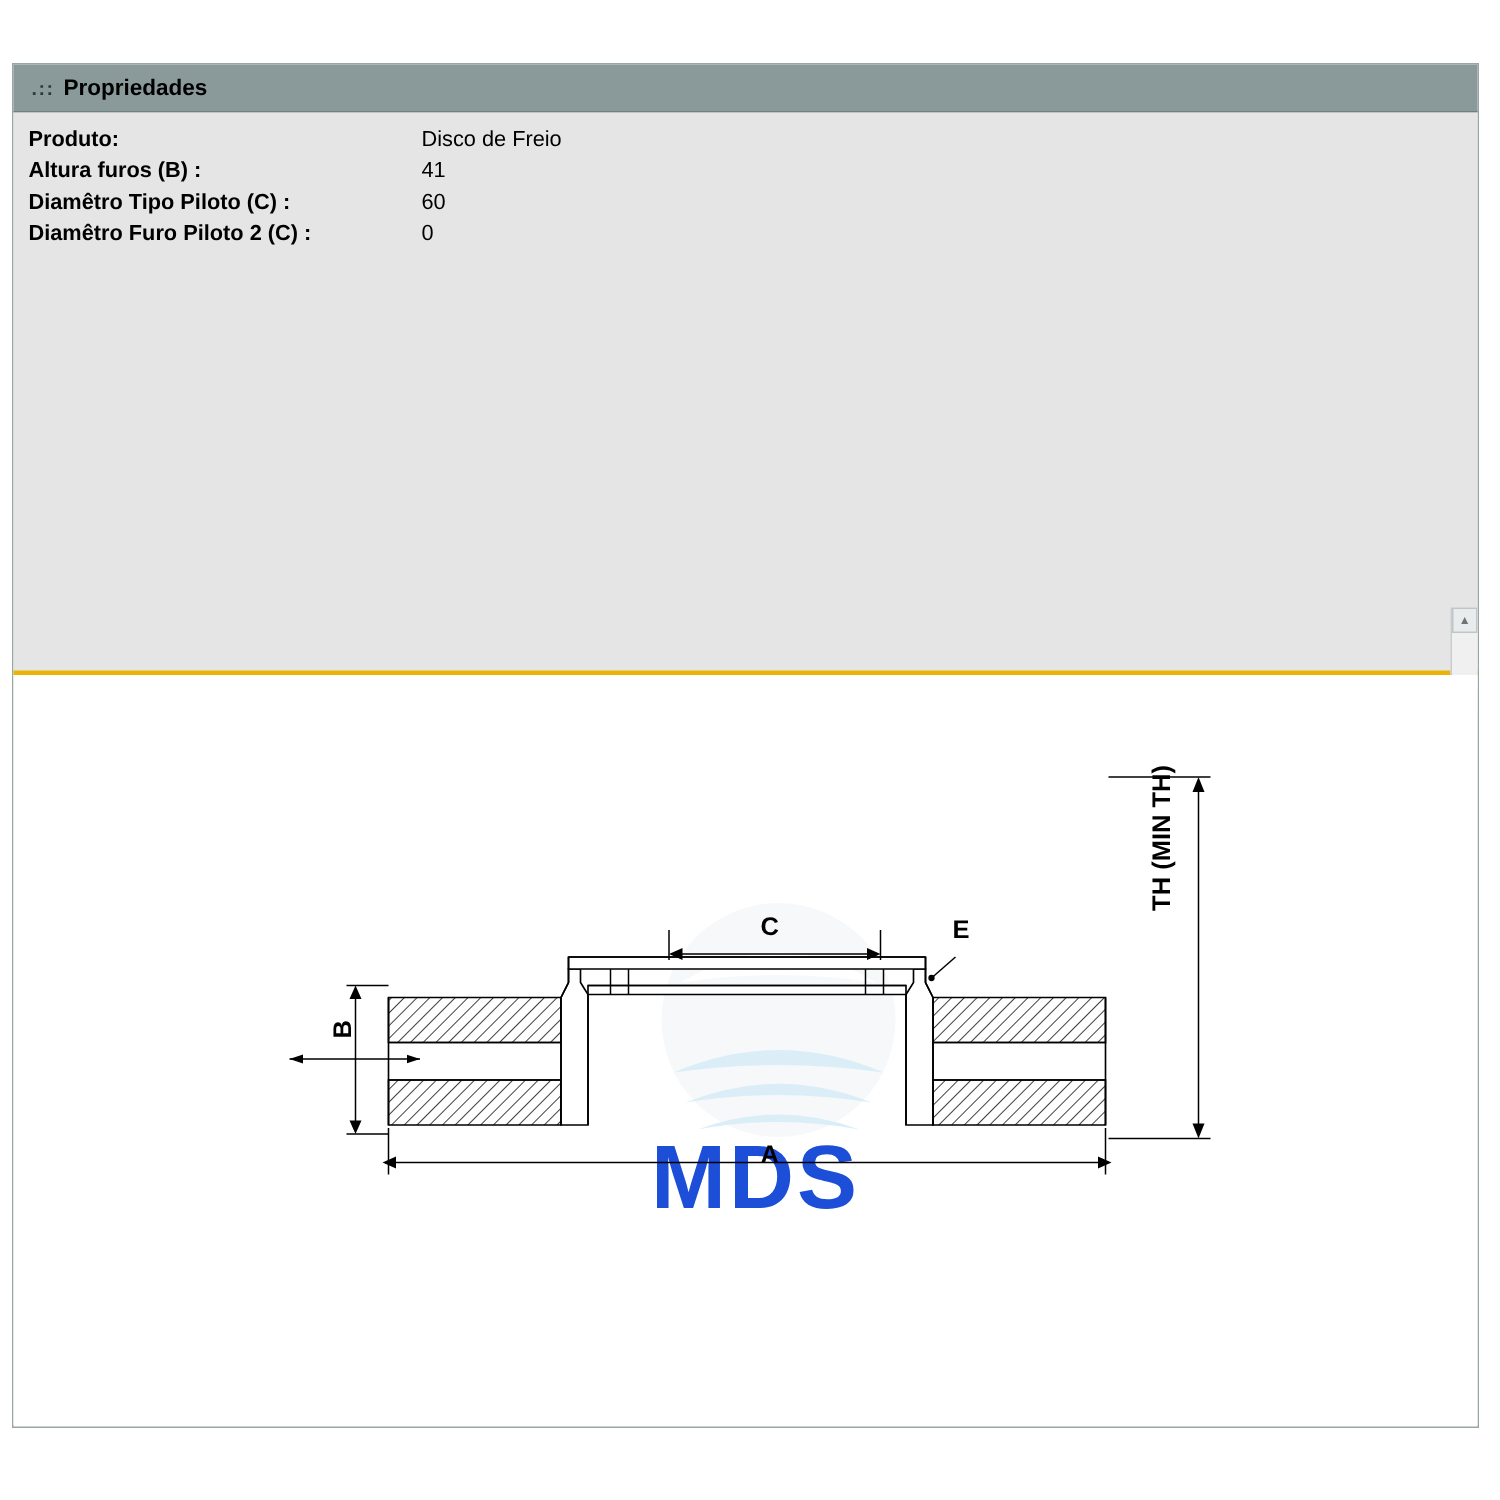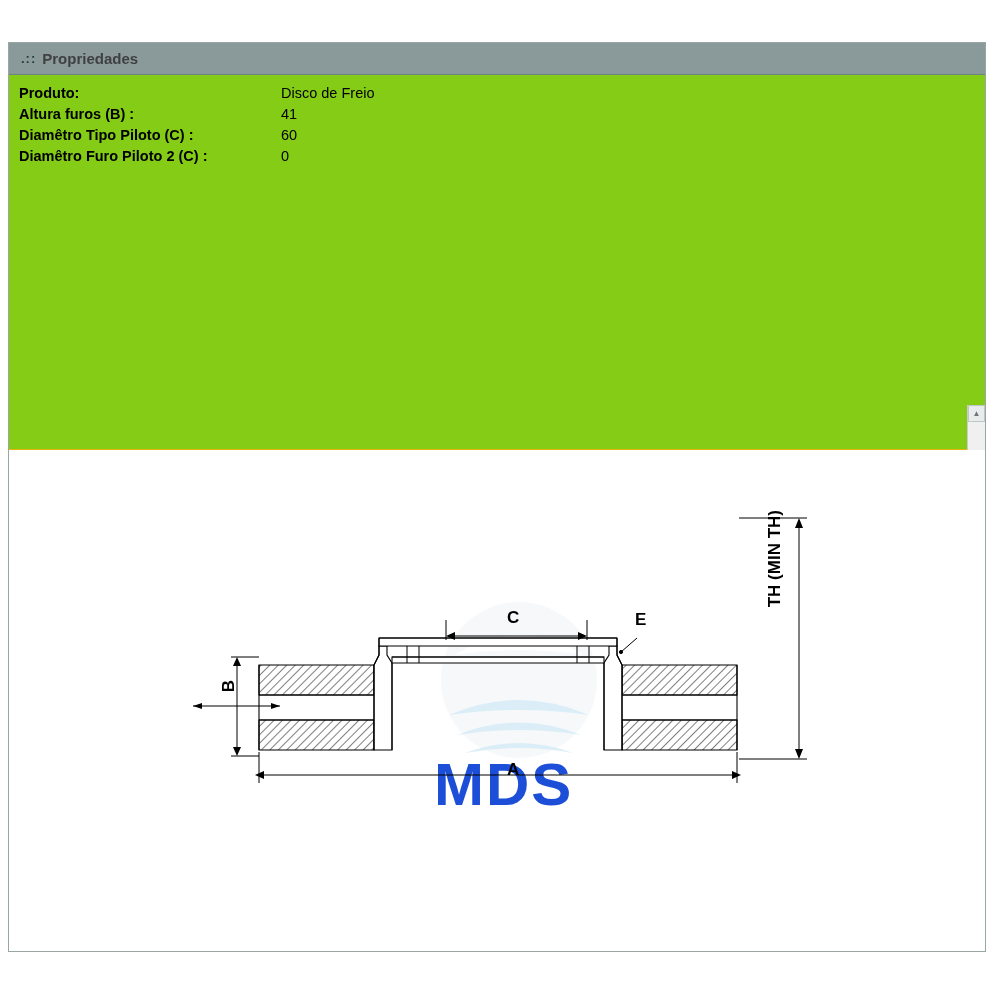--- a/index.html
+++ b/index.html
@@ -33,31 +33,31 @@
     box-sizing: border-box;
   }
   .titlebar .dots {
     color: #2b3b3b;
     font-size: 13px;
     letter-spacing: 1px;
     margin-right: 6px;
     font-weight: bold;
   }
   .titlebar .title {
-    color: #404040;
+    color: #000000;
     font-size: 15px;
     font-weight: bold;
   }
 
   
   .props-panel {
     position: relative;
     height: 375px;
-    background: #84cc16;
-    border-bottom: 1px solid #eab308;
+    background: #e5e5e5;
+    border-bottom: 3px solid #eab308;
     box-sizing: border-box;
     padding: 10px 0 0 10px;
   }
 
   .prop-row {
     display: flex;
     align-items: baseline;
     height: 21px;
     font-size: 14.5px;
     color: #000000;

